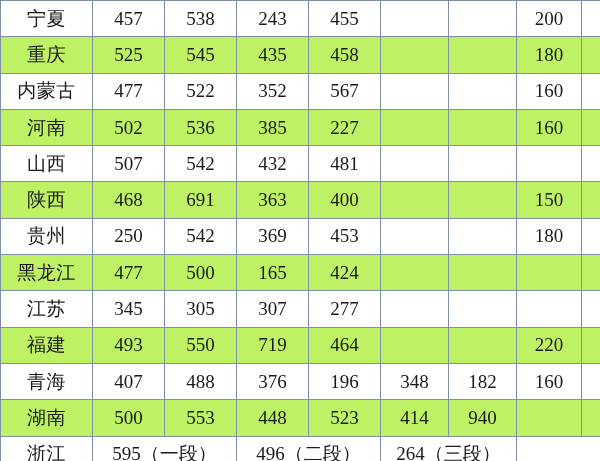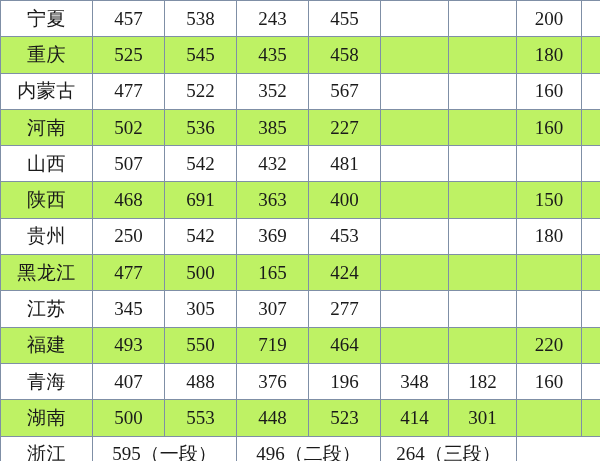--- a/index.html
+++ b/index.html
@@ -191,21 +191,21 @@
         <td class="value">160</td>
         <td class="value">160</td>
       </tr>
       <tr class="shaded">
         <td class="prov">湖南</td>
         <td class="value">500</td>
         <td class="value">553</td>
         <td class="value">448</td>
         <td class="value">523</td>
         <td class="value">414</td>
-        <td class="value">301</td>
+        <td class="value">940</td>
         <td class="empty"></td>
         <td class="empty"></td>
       </tr>
       <tr class="plain">
         <td class="prov">浙江</td>
         <td class="span-cell" colspan="2">595（一段）</td>
         <td class="span-cell" colspan="2">496（二段）</td>
         <td class="span-cell" colspan="2">264（三段）</td>
         <td class="span-cell" colspan="2"></td>
       </tr>

